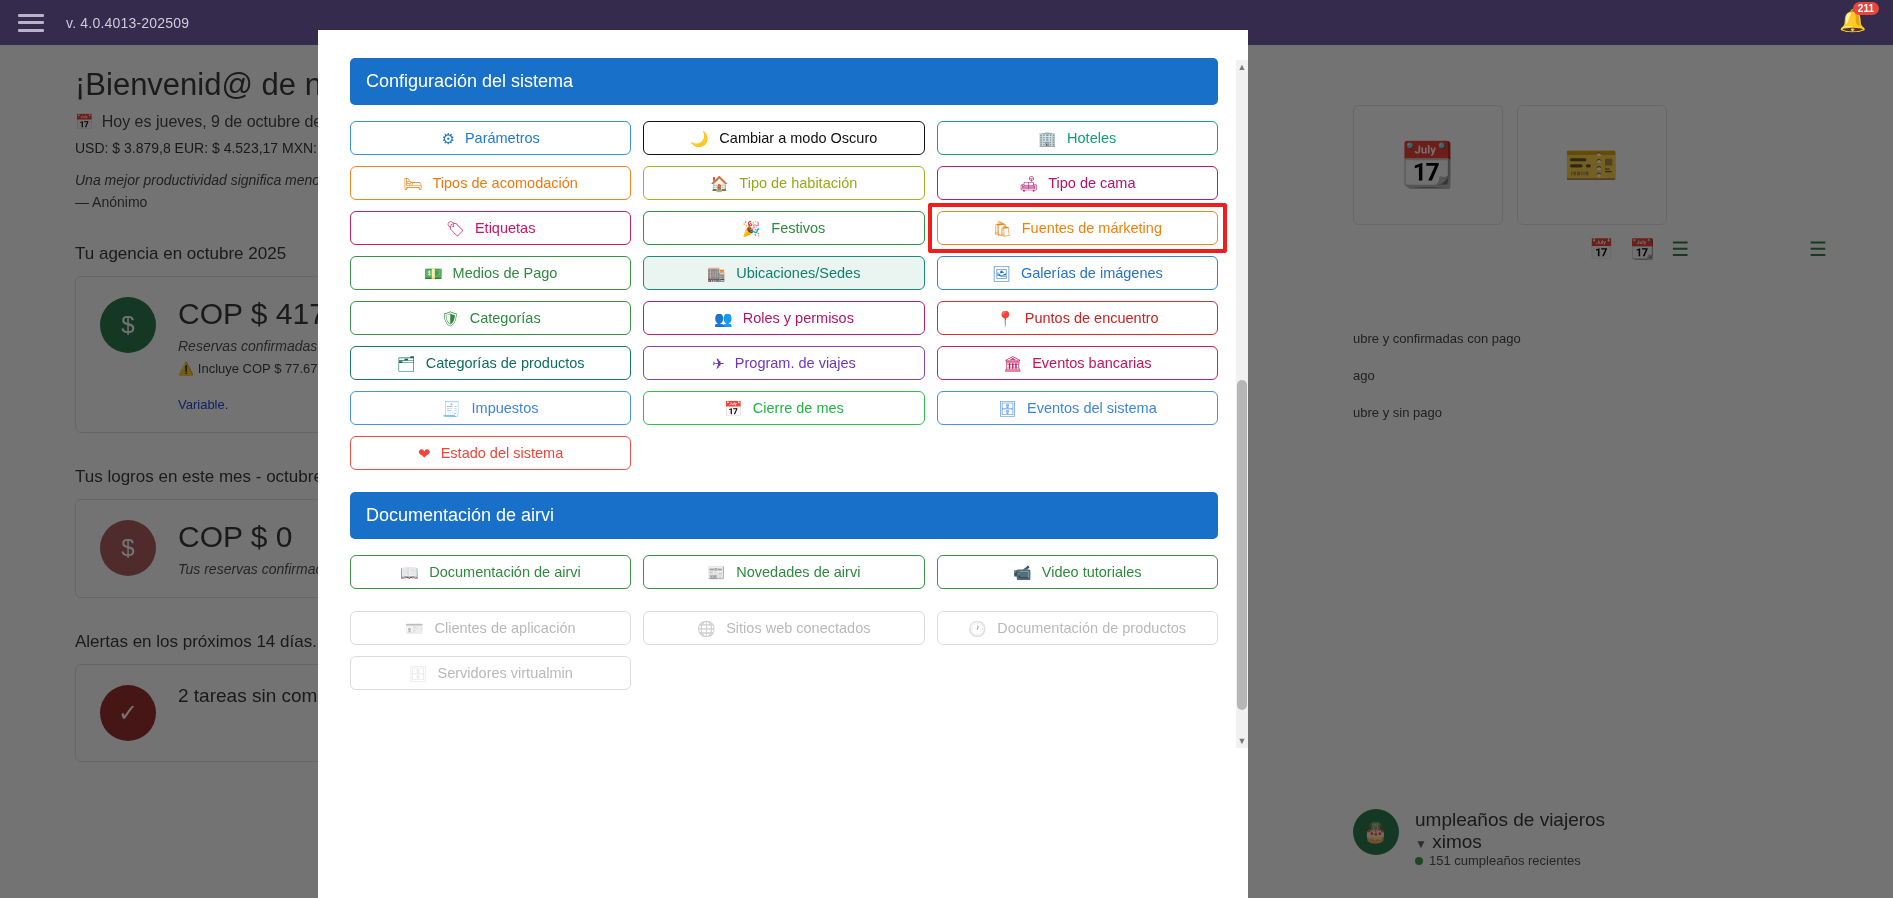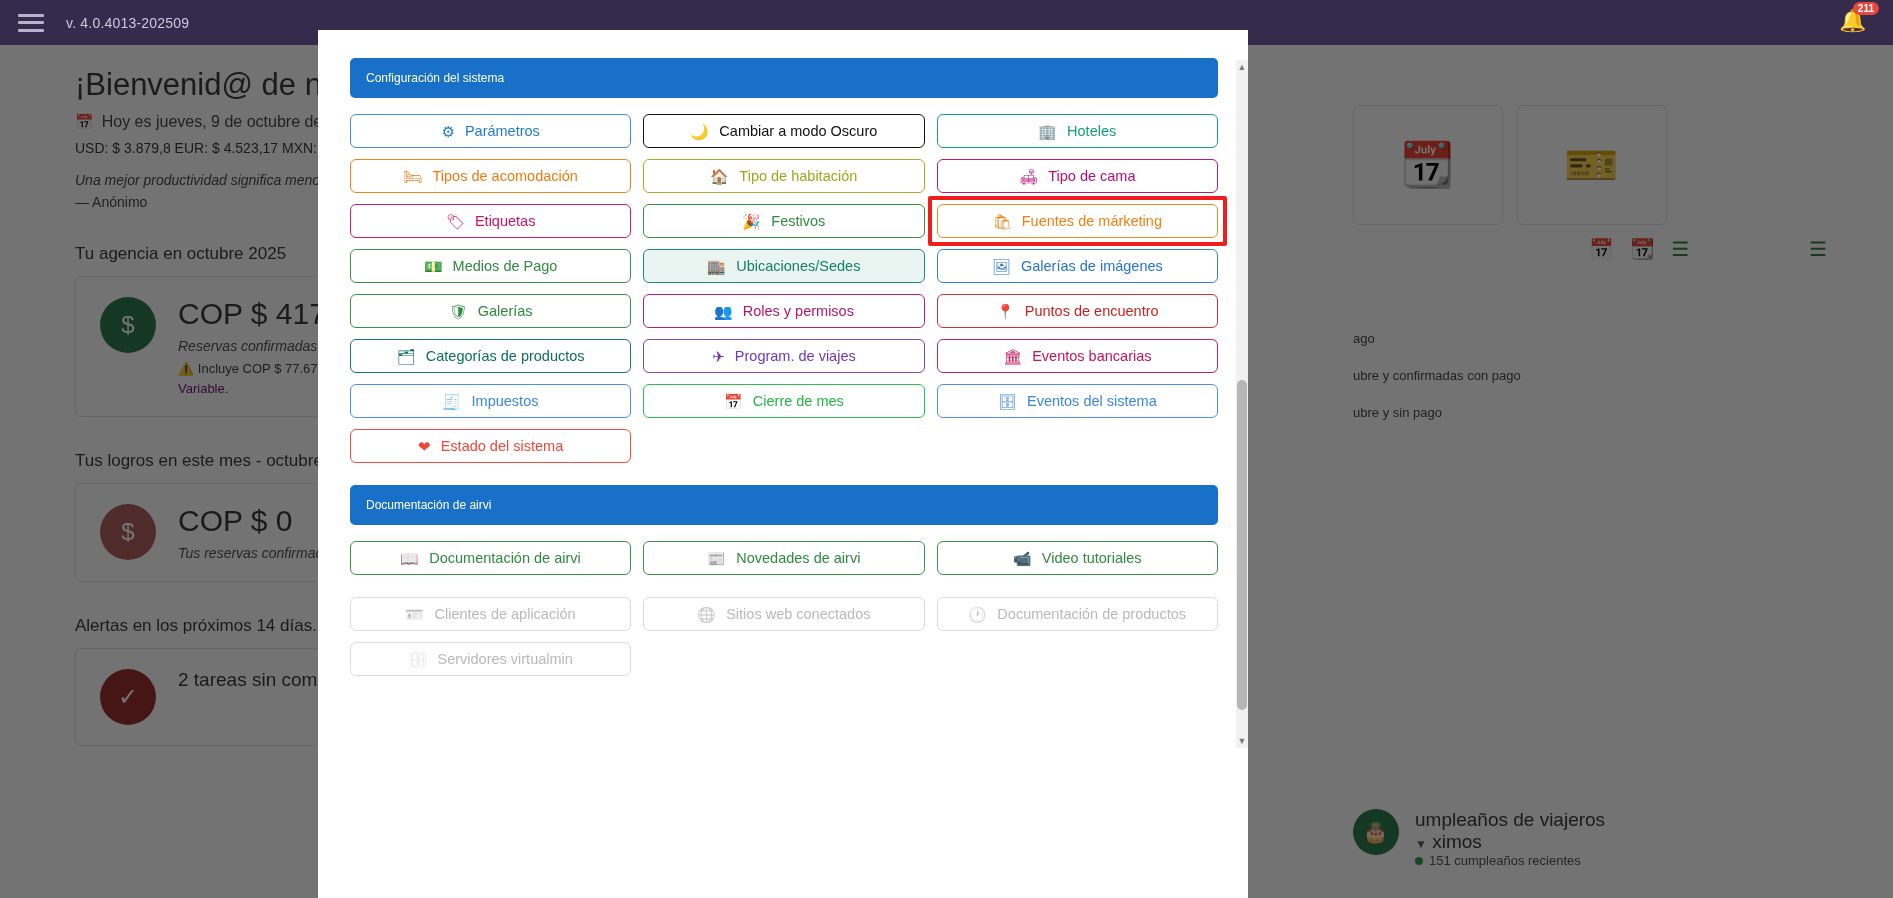--- a/index.html
+++ b/index.html
@@ -48,21 +48,21 @@
     width: 880px;
   }
   .circ { width: 56px; height: 56px; border-radius: 50%; color: #fff; flex: 0 0 auto;
           display: flex; align-items: center; justify-content: center; font-size: 24px; }
   .circ.green { background: #2e7d4f; }
   .circ.red { background: #9b3232; }
   .circ.rose { background: #b06060; }
   .amount { font-size: 30px; color: #3b3b3b; font-weight: 400; }
   .sub { font-style: italic; font-size: 14px; color: #555; margin-top: 7px; }
   .warn { font-size: 13px; color: #444; margin-top: 7px; }
-  .note { font-size: 13px; color: #701a75; margin-top: 5px; }
+  .note { font-size: 13px; color: #1d4ed8; margin-top: 21px; }
   .task-row { font-size: 19px; color: #3b3b3b; }
 
   
   .rightcol { position: absolute; right: 60px; top: 60px; width: 480px; }
   .tile-row { display: flex; gap: 14px; }
   .tile { width: 150px; height: 120px; border: 1px solid #e4e4e4; border-radius: 6px;
           background:#fff; display:flex; align-items:center; justify-content:center; font-size: 44px;}
   .tile-actions { display:flex; justify-content: flex-end; gap: 16px; margin-top: 12px;
                   font-size: 20px; color: #3a7d44; padding-right: 6px;}
   .rblock { margin-top: 70px; font-size: 13px; color: #4b4b4b; }
@@ -78,21 +78,21 @@
 
   
   .modal {
     position: absolute; left: 318px; top: 30px; width: 930px; height: 888px;
     background: #ffffff; overflow: hidden;
   }
   .modal-body { padding: 28px 30px 10px 32px; }
 
   .band {
     background: #1870c9; color: #fff; border-radius: 5px;
-    font-size: 12px; padding: 13px 16px; margin-bottom: 16px; font-weight: 400;
+    font-size: 18px; padding: 13px 16px; margin-bottom: 16px; font-weight: 400;
   }
   .grid { display: grid; grid-template-columns: repeat(3, 1fr); gap: 11px 12px; }
 
   .btn {
     border: 1px solid #ccc; border-radius: 6px; background: #fff;
     height: 34px; display: flex; align-items: center; justify-content: center;
     gap: 10px; font-size: 14.5px; cursor: pointer; white-space: nowrap;
     padding: 0 8px; user-select: none;
   }
   .btn .ico { font-size: 15px; line-height: 1; display:inline-flex; align-items:center; }
@@ -171,22 +171,22 @@
         <div class="tile">📆</div>
         <div class="tile">🎫</div>
       </div>
       <div class="tile-actions">
         <span>📅</span>
         <span>📆</span>
         <span>☰</span>
         <span style="margin-left:104px">☰</span>
       </div>
       <div class="rblock">
+        <div>ubre y confirmadas con pago</div>
         <div>ago</div>
-        <div>ubre y confirmadas con pago</div>
         <div>ubre y sin pago</div>
       </div>
     </div>
 
     <div class="bday">
       <div style="display:flex;gap:16px;align-items:flex-start">
         <div class="circ green" style="width:46px;height:46px;font-size:20px">🎂</div>
         <div>
           <div class="bday-head">umpleaños de viajeros</div>
           <div class="bday-head">
@@ -287,21 +287,21 @@
           </div>
           <div class="hl-slot">
             <div class="btn" style="color: rgb(37, 115, 207); border-color: rgb(50, 130, 218);">
               <span class="ico">🖼</span>
               <span>Galerías de imágenes</span>
             </div>
           </div>
           <div class="hl-slot">
             <div class="btn" style="color: rgb(47, 138, 62); border-color: rgb(58, 146, 73);">
               <span class="ico">🛡</span>
-              <span>Galerías</span>
+              <span>Categorías</span>
             </div>
           </div>
           <div class="hl-slot">
             <div class="btn" style="color: rgb(180, 20, 107); border-color: rgb(184, 31, 115);">
               <span class="ico">👥</span>
               <span>Roles y permisos</span>
             </div>
           </div>
           <div class="hl-slot">
             <div class="btn" style="color: rgb(204, 34, 34); border-color: rgb(207, 47, 47);">

